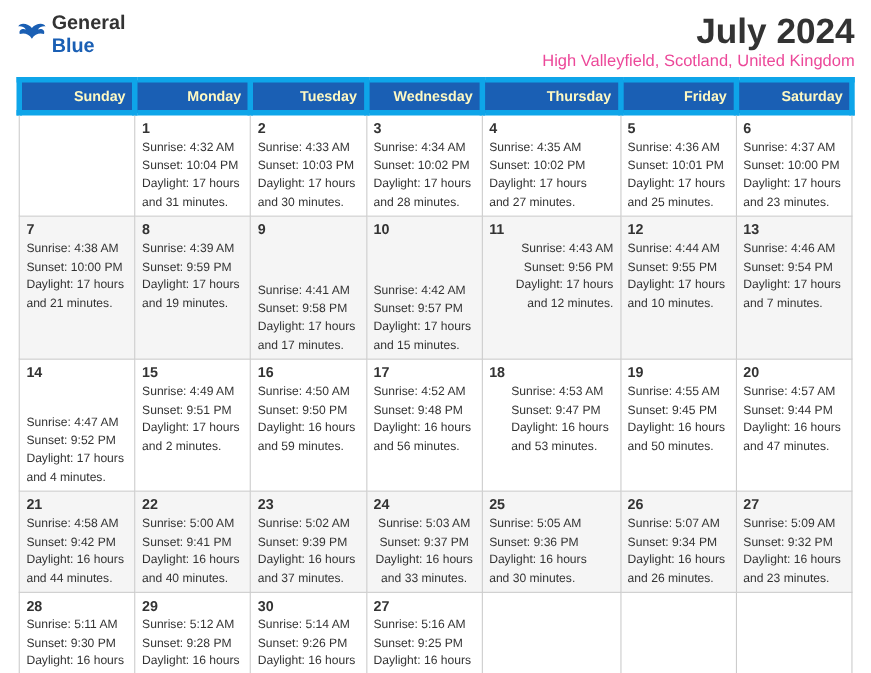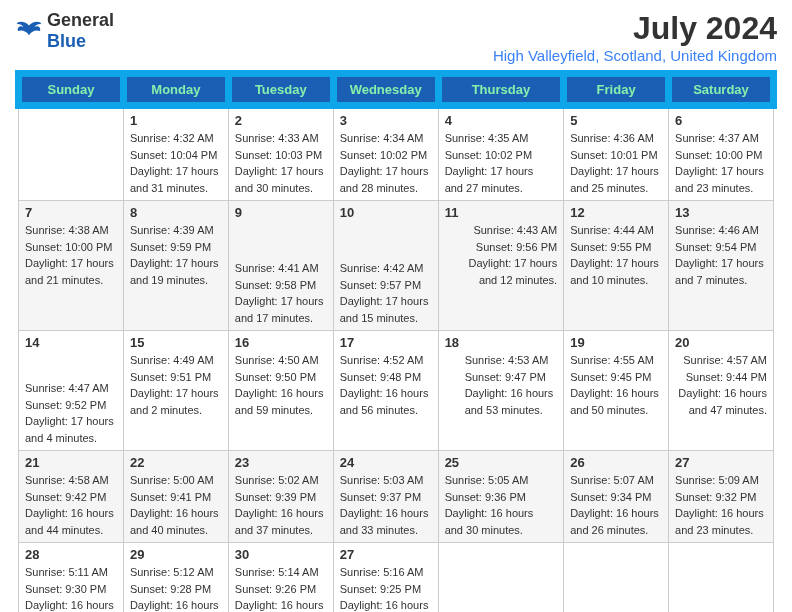--- a/index.html
+++ b/index.html
@@ -28,35 +28,35 @@
     .title-area {
       text-align: right;
     }
     .main-title {
       font-size: 32px;
       font-weight: bold;
       color: #333;
     }
     .subtitle {
       font-size: 15px;
-      color: #3b82f6;
+      color: #ec4899;
     }
     table {
       width: 100%;
       border-collapse: collapse;
       font-size: 11.5px;
     }
     thead tr th {
       background-color: #1a5fb4;
-      color: #86efac;
+      color: #fef9c3;
       padding: 5px 6px;
-      text-align: center;
+      text-align: right;
       font-size: 13px;
       font-weight: bold;
-      border: 7px solid #0ea5e9;
+      border: 5px solid #0ea5e9;
     }
     tbody tr td {
       border: 1px solid #ccc;
       padding: 4px 6px;
       vertical-align: top;
       min-height: 80px;
       background: #fff;
     }
     tbody tr:nth-child(even) td {
       background: #f5f5f5;
@@ -243,21 +243,21 @@
         </td>
         <td>
           <span class="day-number">19</span>
           <div class="day-info" style="white-space: pre-line;">Sunrise: 4:55 AM
 Sunset: 9:45 PM
 Daylight: 16 hours
 and 50 minutes.</div>
         </td>
         <td>
           <span class="day-number">20</span>
-          <div class="day-info" style="white-space: pre-line; text-align: right;">Sunrise: 4:57 AM
+          <div class="day-info" style="white-space: pre-line;">Sunrise: 4:57 AM
 Sunset: 9:44 PM
 Daylight: 16 hours
 and 47 minutes.</div>
         </td>
       </tr>
       <tr>
         <td>
           <span class="day-number">21</span>
           <div class="day-info" style="white-space: pre-line;">Sunrise: 4:58 AM
 Sunset: 9:42 PM
@@ -273,21 +273,21 @@
         </td>
         <td>
           <span class="day-number">23</span>
           <div class="day-info" style="white-space: pre-line;">Sunrise: 5:02 AM
 Sunset: 9:39 PM
 Daylight: 16 hours
 and 37 minutes.</div>
         </td>
         <td>
           <span class="day-number">24</span>
-          <div class="day-info" style="white-space: pre-line;">Sunrise: 5:03 AM
+          <div class="day-info" style="white-space: pre-line; text-align: center;">Sunrise: 5:03 AM
 Sunset: 9:37 PM
 Daylight: 16 hours
 and 33 minutes.</div>
         </td>
         <td>
           <span class="day-number">25</span>
           <div class="day-info" style="white-space: pre-line;">Sunrise: 5:05 AM
 Sunset: 9:36 PM
 Daylight: 16 hours
 and 30 minutes.</div>

